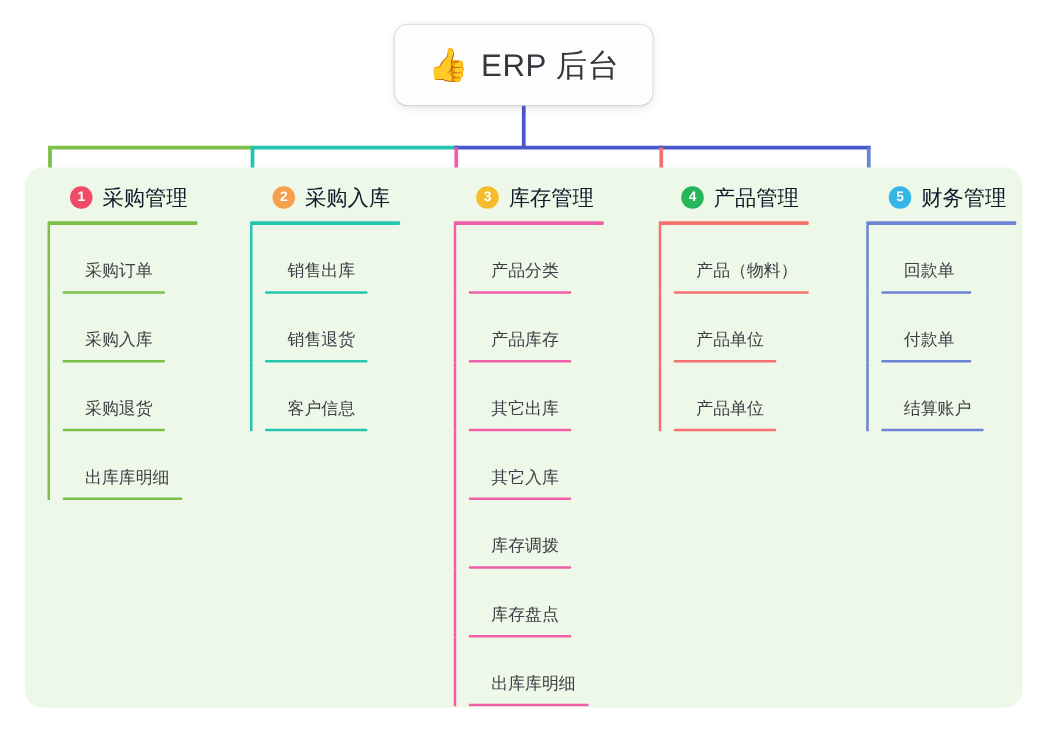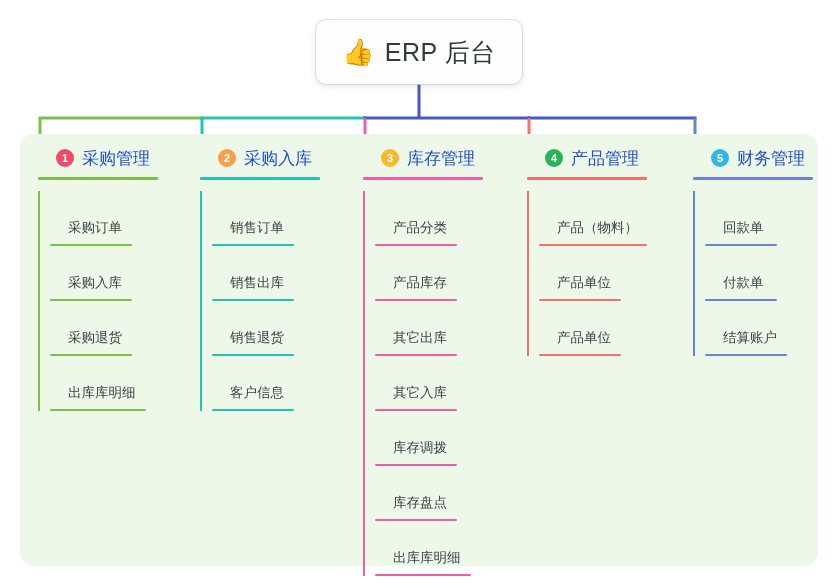--- a/index.html
+++ b/index.html
@@ -89,33 +89,33 @@
     border-radius: 50%;
     color: #ffffff;
     font-size: 11px;
     line-height: 18px;
     text-align: center;
     font-weight: bold;
     flex: 0 0 auto;
   }
   .col-title {
     font-size: 17px;
-    color: #1d4ed8;
+    color: #0f172a;
     white-space: nowrap;
   }
   .col-rule {
     height: 3px;
     margin-top: 7px;
     border-radius: 1px;
   }
 
   
   .items {
     position: relative;
-    margin-top: 11px;
+    margin-top: 0;
   }
   .item {
     position: relative;
     height: 55px;
   }
   .item-label {
     position: absolute;
     left: 30px;
     bottom: 9px;
     font-size: 13.5px;
@@ -196,25 +196,20 @@
       </div>
       <div class="column" style="left: 200px;">
         <div class="col-head">
           <span class="badge" style="background: rgb(245, 160, 74);">2</span>
           <span class="col-title">采购入库</span>
         </div>
         <div class="col-rule" style="background: rgb(35, 196, 176); width: 120px;"></div>
         <div class="items">
           <div class="item">
             <span class="item-stem" style="background: rgb(35, 196, 176);"></span>
-            <span class="item-label">销售订单</span>
-            <span class="item-rule" style="background: rgb(35, 196, 176); width: 82px;"></span>
-          </div>
-          <div class="item">
-            <span class="item-stem" style="background: rgb(35, 196, 176);"></span>
             <span class="item-label">销售出库</span>
             <span class="item-rule" style="background: rgb(35, 196, 176); width: 82px;"></span>
           </div>
           <div class="item">
             <span class="item-stem" style="background: rgb(35, 196, 176);"></span>
             <span class="item-label">销售退货</span>
             <span class="item-rule" style="background: rgb(35, 196, 176); width: 82px;"></span>
           </div>
           <div class="item">
             <span class="item-stem" style="background: rgb(35, 196, 176);"></span>

